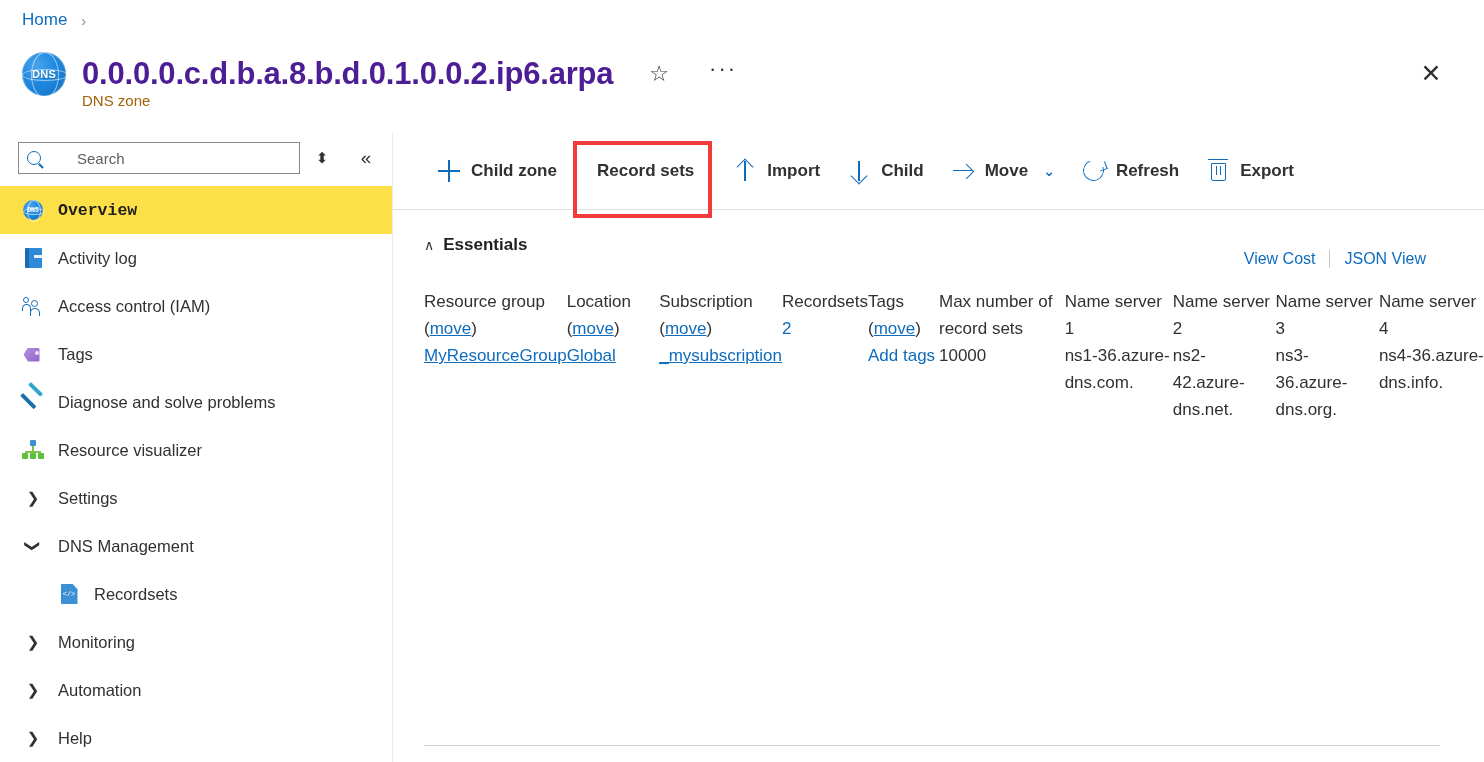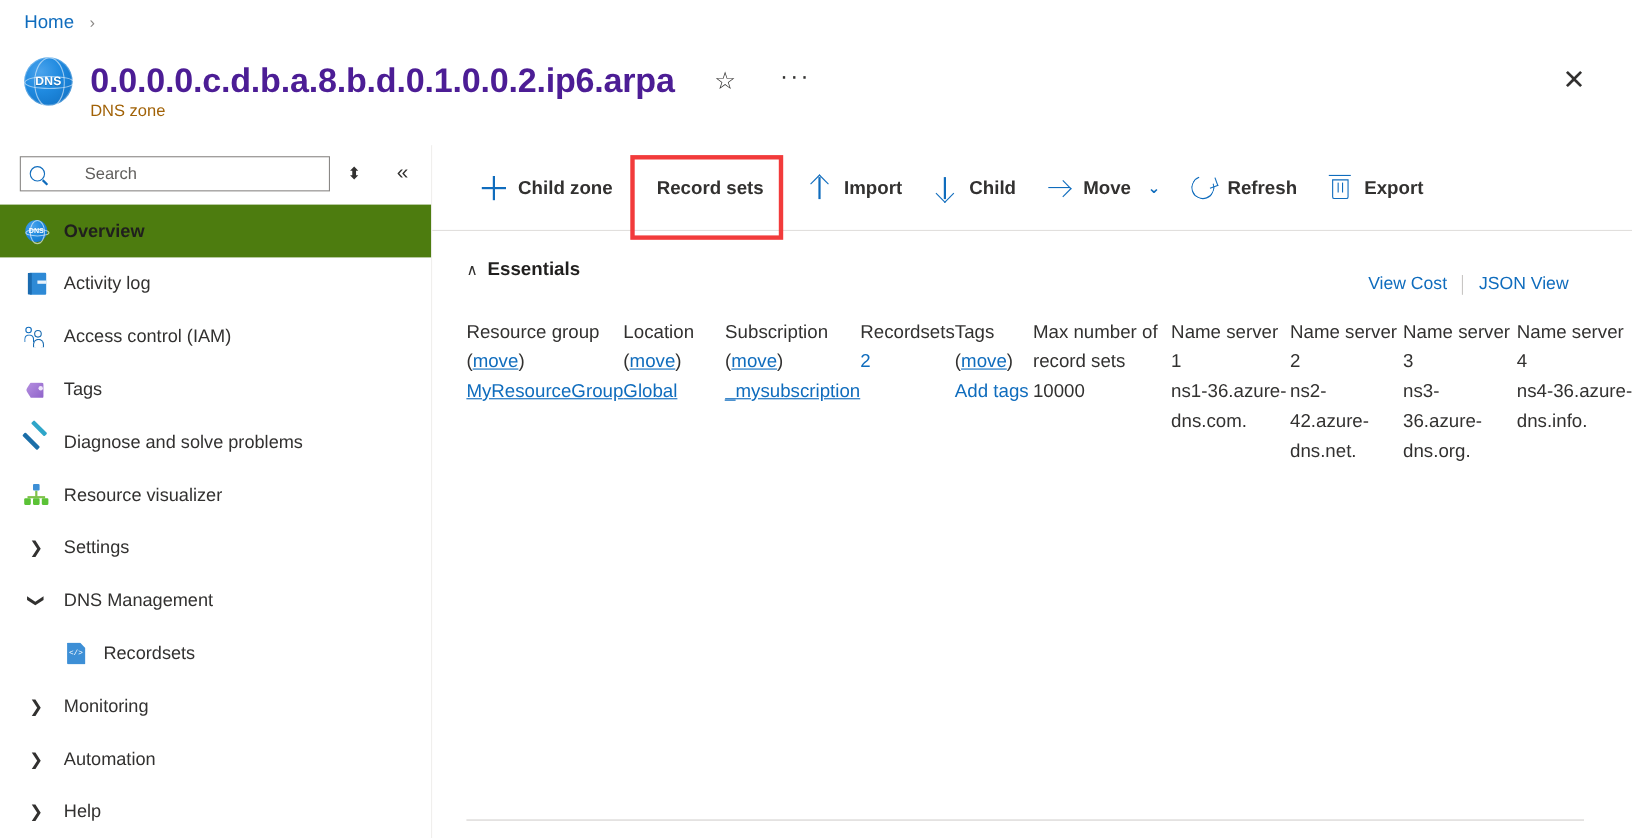--- a/index.html
+++ b/index.html
@@ -80,21 +80,21 @@
   .mag::after { content:""; position:absolute; width:1.6px; height:6px; background:#0f6cbd; right:-2px; bottom:-5px; transform: rotate(-45deg); }
   .side-ctrl { color:#323130; cursor:pointer; display:flex; align-items:center; justify-content:center; }
   .ctrl-expand { width: 28px; margin-left: 8px; font-size: 15px; }
   .ctrl-collapse { width: 28px; margin-left: 16px; font-size: 19px; }
 
   .navlist { margin-top: 12px; }
   .navitem {
     display: flex; align-items: center; height: 48px; padding-left: 22px; gap: 14px;
     font-size: 16.5px; color: #323130; cursor: pointer;
   }
-  .navitem.selected { background: #4d7c0f; font-weight: 600; color: #201f1e; }
+  .navitem.selected { background: #fde047; font-weight: 600; color: #201f1e; font-family: Liberation Mono, monospace; }
   .navitem.child { padding-left: 58px; gap: 14px; }
   .nav-ico { width: 22px; height: 22px; flex: 0 0 22px; display:flex; align-items:center; justify-content:center; }
   .chev { width: 22px; flex: 0 0 22px; color: #323130; font-size: 15px; display:flex; align-items:center; justify-content:center; }
 
   .ico-dns-sm {
     width: 20px; height: 20px; border-radius: 50%;
     background: radial-gradient(circle at 34% 30%, #4aa3ec 0%, #1f8ae0 45%, #0f6cbd 100%);
     position: relative;
   }
   .ico-dns-sm::before { content:""; position:absolute; left:4px; top:0; width:12px; height:20px; border:1px solid rgba(255,255,255,.6); border-radius:50%; }

